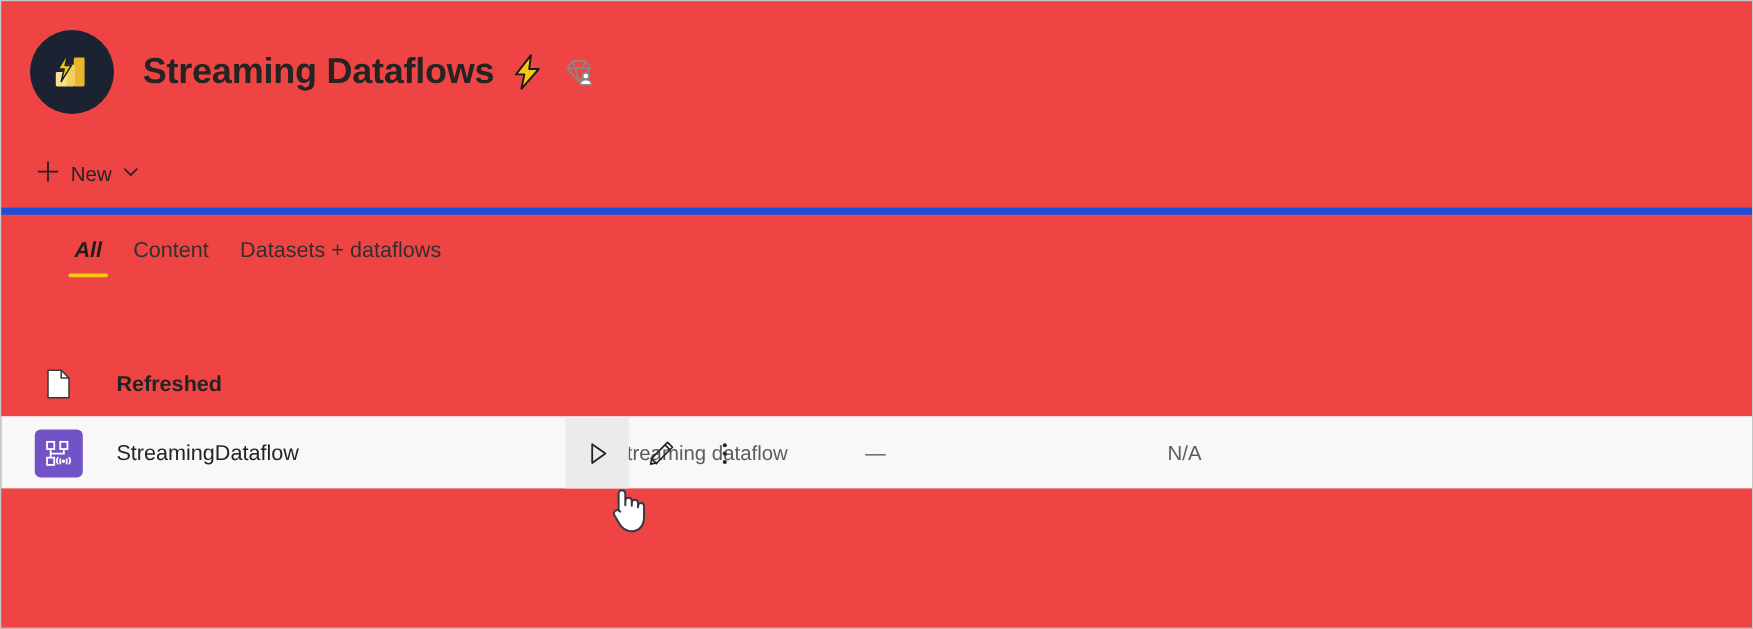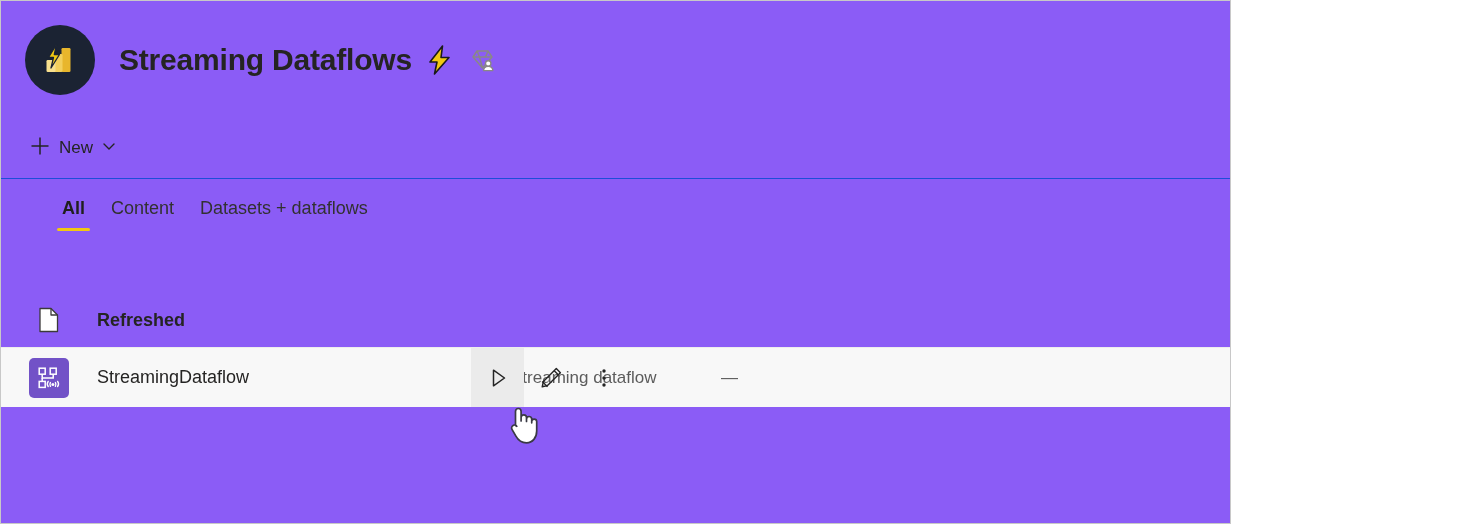--- a/index.html
+++ b/index.html
@@ -7,23 +7,23 @@
   html, body {
     width: 1461px;
     height: 524px;
     background: #ffffff;
     font-family: "Liberation Sans", sans-serif;
     -webkit-font-smoothing: antialiased;
   }
 
   #app {
     position: relative;
-    width: 1231px;
+    width: 1461px;
     height: 524px;
-    background: #8b5cf6;
+    background: #ef4444;
     border: 1px solid #c8c8c8;
     overflow: hidden;
   }
 
   
   .header {
     position: absolute;
     left: 0; top: 0;
     width: 100%;
     height: 117px;
@@ -61,21 +61,21 @@
 
   
   .toolbar {
     position: absolute;
     left: 0; top: 117px;
     width: 100%;
     height: 61px;
     display: flex;
     align-items: center;
     padding-left: 22px;
-    border-bottom: 1px solid #1d4ed8;
+    border-bottom: 6px solid #1d4ed8;
   }
 
   .tb-btn {
     display: flex;
     align-items: center;
     height: 40px;
     padding: 0 6px;
     cursor: pointer;
     color: #242424;
     font-size: 17px;
@@ -102,21 +102,21 @@
     padding: 0 13px 12px 13px;
     font-size: 18px;
     color: #323130;
     cursor: pointer;
     white-space: nowrap;
     background: transparent;
     border: none;
     font-family: inherit;
   }
 
-  .tab.active { font-weight: 600; color: #201f1e; }
+  .tab.active { font-weight: 600; color: #201f1e; font-style: italic; }
 
   .tab.active::after {
     content: "";
     position: absolute;
     left: 8px; right: 8px;
     bottom: 0;
     height: 3px;
     background: #f2c811;
     border-radius: 2px;
   }
@@ -347,20 +347,21 @@
           <svg width="20" height="24" viewBox="0 0 20 24" aria-hidden="true">
             <circle cx="10" cy="5" r="1.7" fill="#242424"></circle>
             <circle cx="10" cy="12" r="1.7" fill="#242424"></circle>
             <circle cx="10" cy="19" r="1.7" fill="#242424"></circle>
           </svg>
         </button>
       </div>
 
       <div class="c-type">Streaming dataflow</div>
       <div class="c-refr dash">—</div>
+      <div class="c-next">N/A</div>
     </div>
   </div>
 
   <div class="cursor">
     <svg width="40" height="46" viewBox="0 0 40 46" aria-hidden="true">
       <path d="M11.5 24.5 V10.5 c0-1.7 1.2-3 2.8-3 s2.8 1.3 2.8 3 V20 V16.6 c0-1.6 1.2-2.8 2.7-2.8 s2.7 1.2 2.7 2.8 V20.5 V18.2 c0-1.5 1.2-2.7 2.6-2.7 s2.6 1.2 2.6 2.7 V21.8 V20.6 c0-1.4 1.1-2.5 2.5-2.5 s2.5 1.1 2.5 2.5 V30 c0 6.6-4 11.8-10.2 11.8 -5.6 0-8.3-2.6-10.6-6.7 l-3.9-6.8 c-.8-1.4-.3-3.1 1.1-3.9 1.3-.7 2.9-.3 3.7.9 Z" fill="#ffffff" stroke="#3a3a44" stroke-width="1.7" stroke-linejoin="round"></path>
     </svg>
   </div>
 
 </div>

